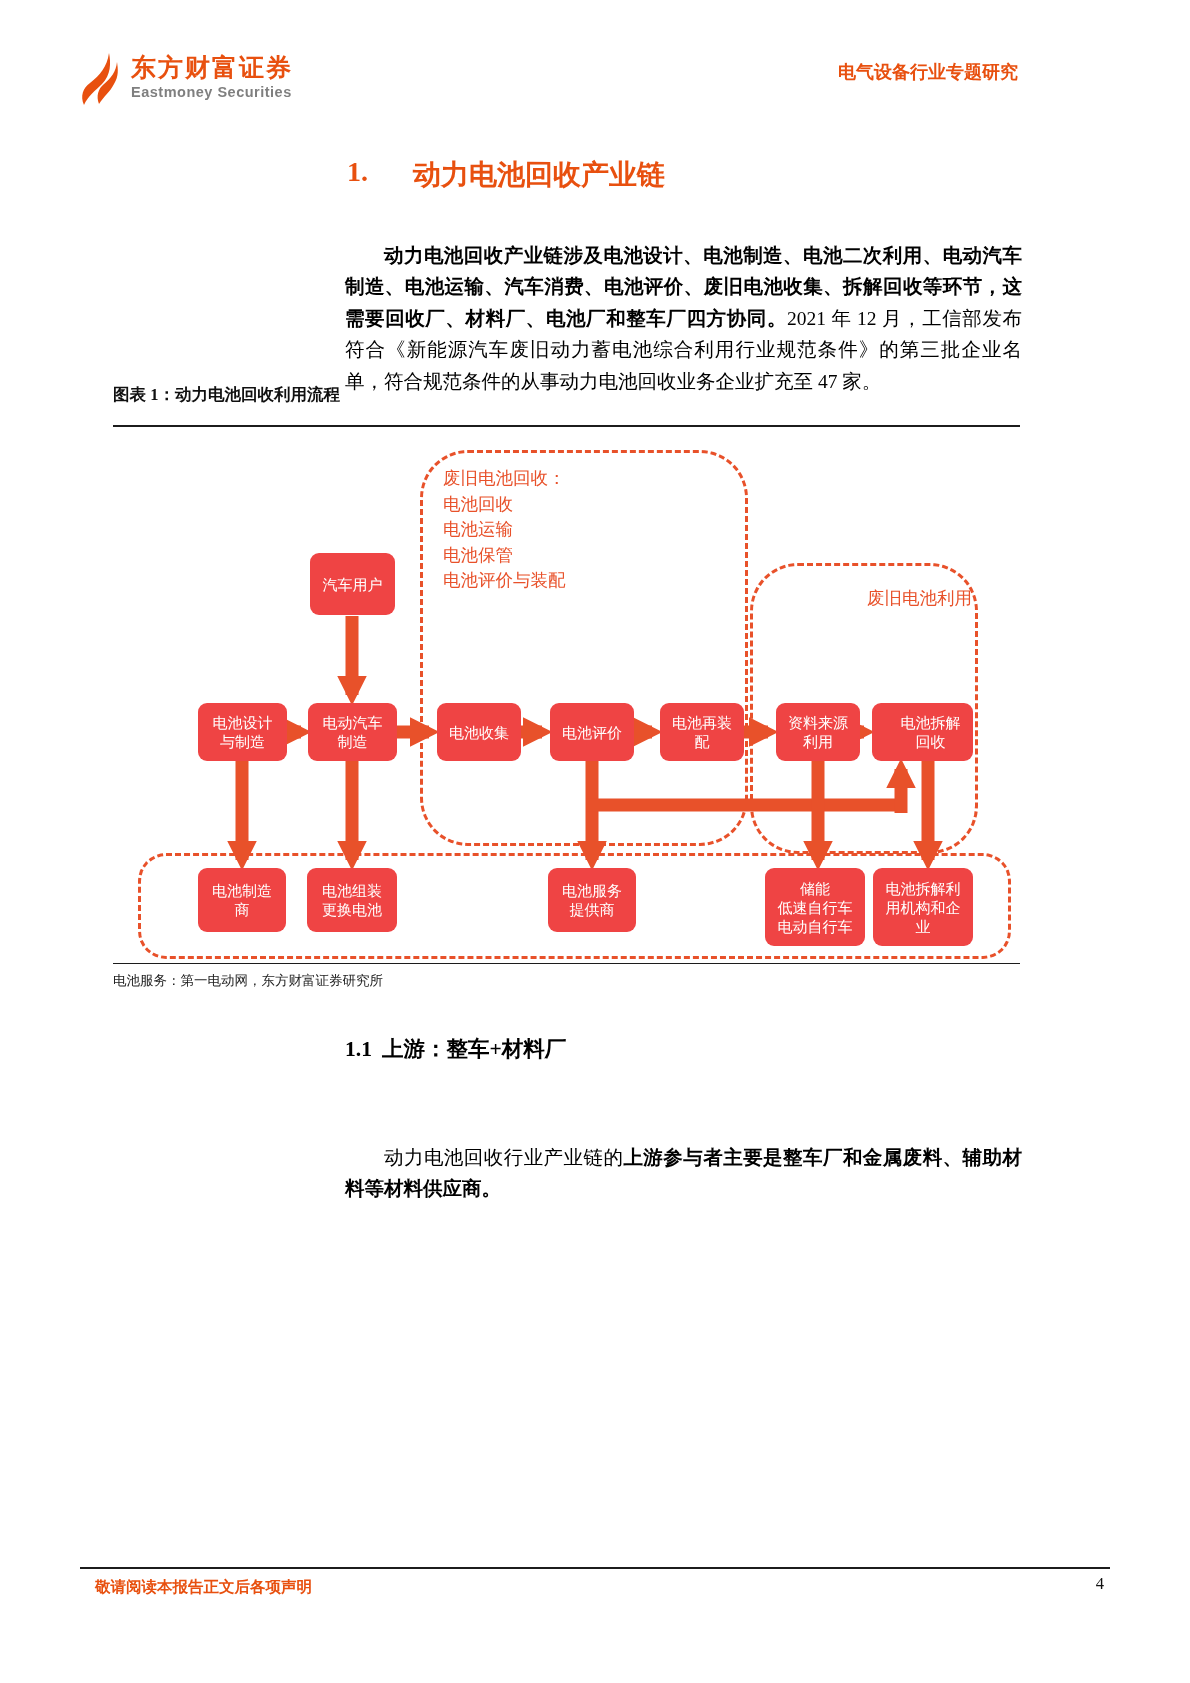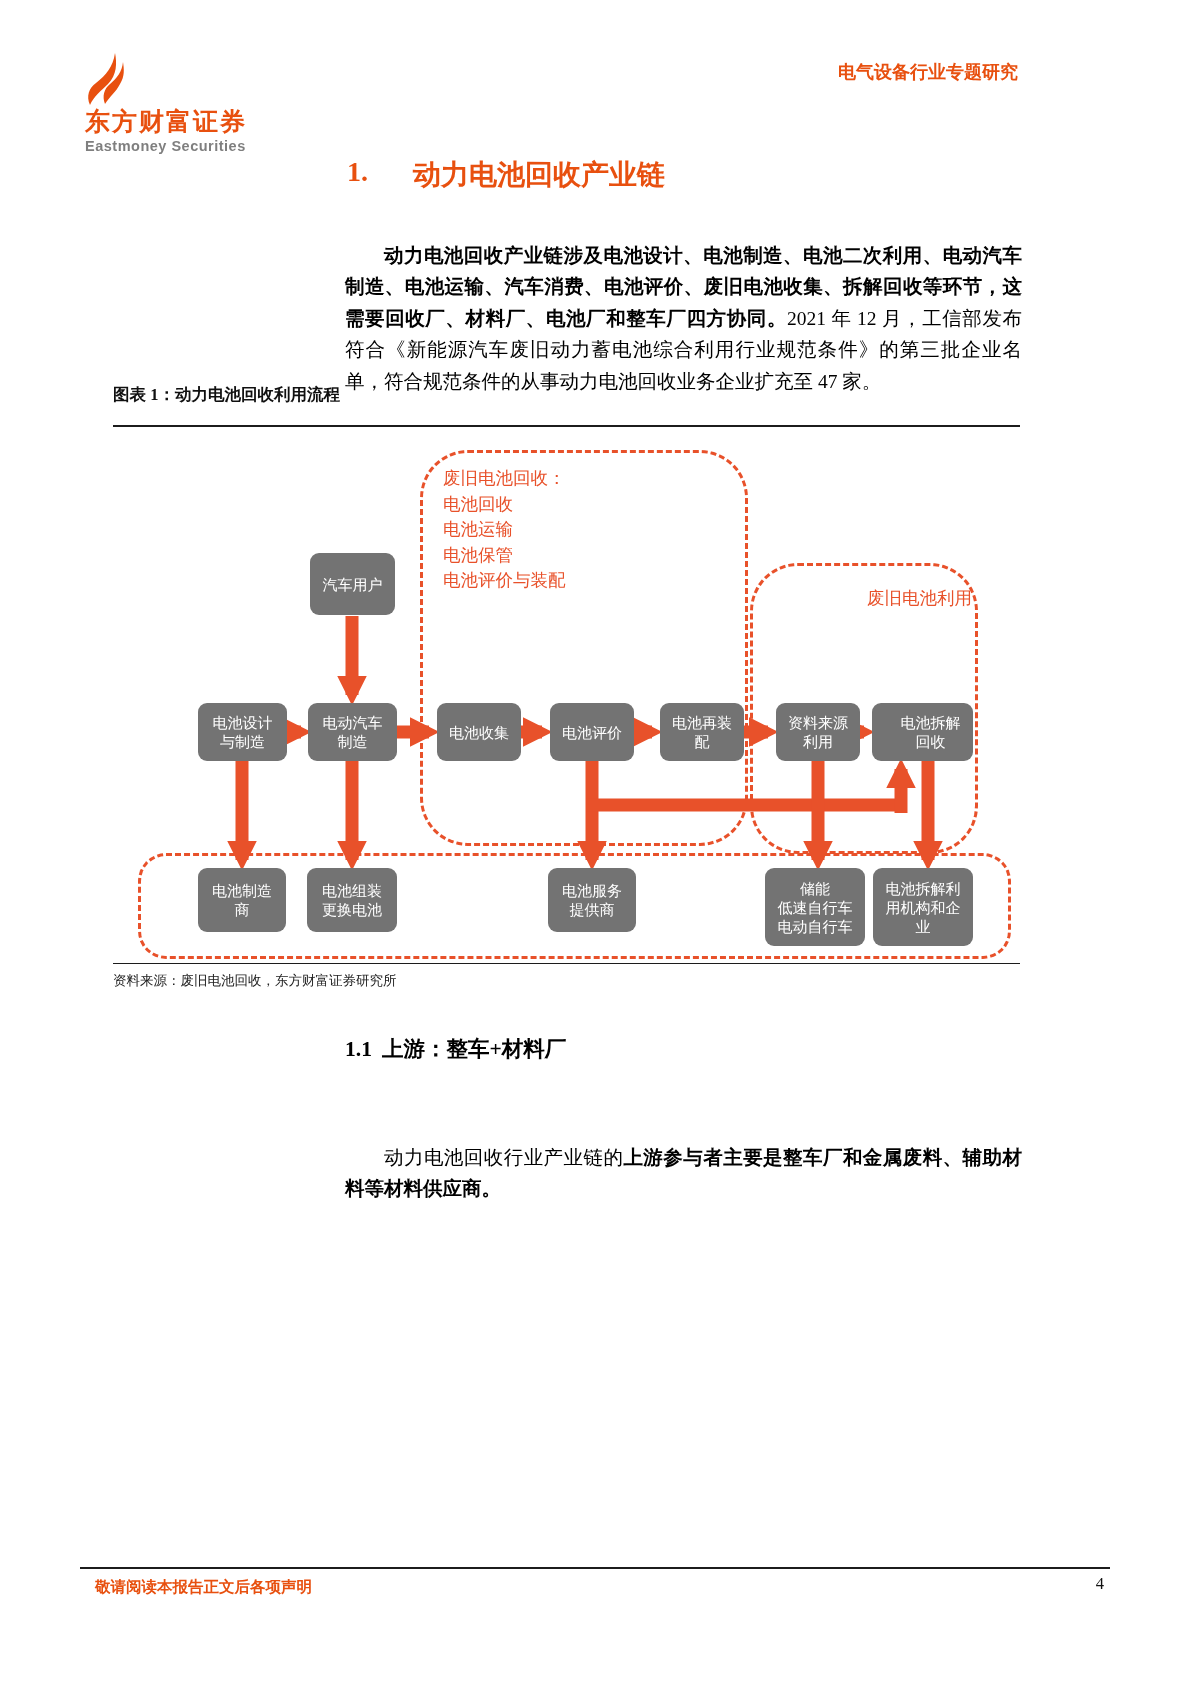--- a/index.html
+++ b/index.html
@@ -1,19 +1,19 @@
 <!DOCTYPE html>
 <html><head>
 <meta charset="utf-8">
 <style>
   html,body{margin:0;padding:0;background:#e9e9e9;}
   .page{position:relative;width:1190px;height:1683px;margin:0 auto;background:#ffffff;
         font-family:"Liberation Serif","DejaVu Serif",serif;color:#000;overflow:hidden;}
   
-  .logo{position:absolute;left:85px;top:52px;display:flex;align-items:flex-start;flex-direction:column;}
+  .logo{position:absolute;left:79px;top:52px;display:flex;align-items:flex-start;}
   .logo-icon{width:44px;height:54px;margin-right:8px;}
   .logo-text{display:flex;flex-direction:column;}
   .logo-cn{font-family:"Liberation Sans","DejaVu Sans",sans-serif;font-weight:bold;
            font-size:25px;color:#e8500f;letter-spacing:2px;line-height:30px;}
   .logo-en{font-family:"Liberation Sans","DejaVu Sans",sans-serif;font-weight:bold;
            font-size:14.5px;color:#7f7f7f;letter-spacing:0.5px;line-height:20px;}
   .report-type{position:absolute;right:172px;top:60px;font-family:"Liberation Sans","DejaVu Sans",sans-serif;
            font-weight:bold;font-size:18px;color:#e8500f;}
   
   .sec1-title{position:absolute;left:347px;top:156px;display:flex;
@@ -29,21 +29,21 @@
   .rule-top{top:425px;border-top:2.5px solid #1c1c1c;}
   .rule-bottom{top:963px;border-top:1.5px solid #1c1c1c;}
   .fig-source{position:absolute;left:113px;top:972px;font-size:13.5px;color:#222;}
   
   .chart{position:absolute;left:113px;top:430px;width:907px;height:535px;}
   .dash{position:absolute;border:3.5px dashed #e8512a;border-radius:48px;z-index:1;}
   .dash-bottom{border-radius:28px;}
   .connectors{position:absolute;left:0;top:0;z-index:2;}
   .group-label{position:absolute;z-index:2;color:#e8512a;font-family:"Liberation Sans","DejaVu Sans",sans-serif;
            font-size:17.5px;line-height:25.5px;white-space:pre-line;}
-  .node{position:absolute;z-index:3;background:#737373;color:#fff;border-radius:9px;
+  .node{position:absolute;z-index:3;background:#ef4444;color:#fff;border-radius:9px;
            display:flex;align-items:center;justify-content:center;text-align:center;
            white-space:pre-line;font-family:"Liberation Sans","DejaVu Sans",sans-serif;
            font-size:15px;line-height:19px;}
   
   .sub-title{position:absolute;left:345px;top:1034px;font-size:21.5px;font-weight:bold;color:#000;}
   .sub-num{margin-right:10px;}
   .para2{top:1122px;}
   
   .footer-rule{position:absolute;left:80px;top:1567px;width:1030px;border-top:2px solid #1c1c1c;}
   .footer-disclaimer{position:absolute;left:95px;top:1577px;font-family:"Liberation Sans","DejaVu Sans",sans-serif;
@@ -135,21 +135,21 @@
 提供商</div>
     <div class="node" style="left:652px;top:438px;width:100px;height:78px;">储能
 低速自行车
 电动自行车</div>
     <div class="node" style="left:760px;top:438px;width:100px;height:78px;">电池拆解利
 用机构和企
 业</div>
   </div>
 
   <div class="rule rule-bottom"></div>
-  <div class="fig-source">资料来源：废旧电池回收，东方财富证券研究所</div>
+  <div class="fig-source">电池服务：第一电动网，东方财富证券研究所</div>
 
   <div class="sub-title">
     <span class="sub-num">1.1</span><span>上游：整车+材料厂</span>
   </div>
 
   <p class="para para2"><span>动力电池回收行业产业链的</span><span class="b">上游参与者主要是整车厂和金属废料、辅助材料等材料供应商。</span></p>
 
   <div class="footer-rule"></div>
   <div class="footer-disclaimer">敬请阅读本报告正文后各项声明</div>
   <div class="footer-page">4</div>

